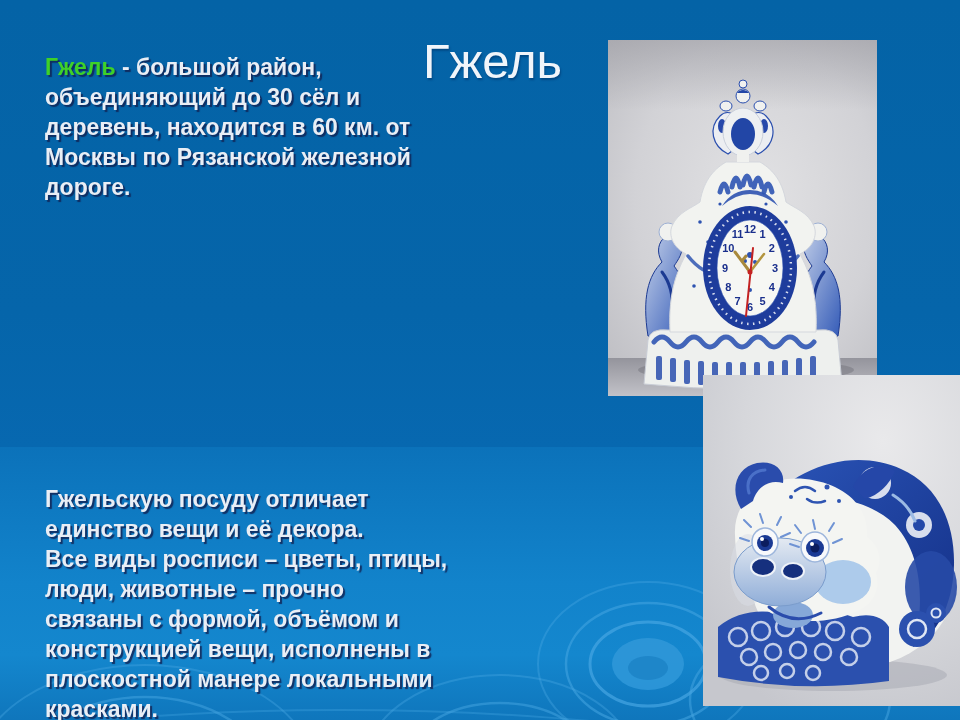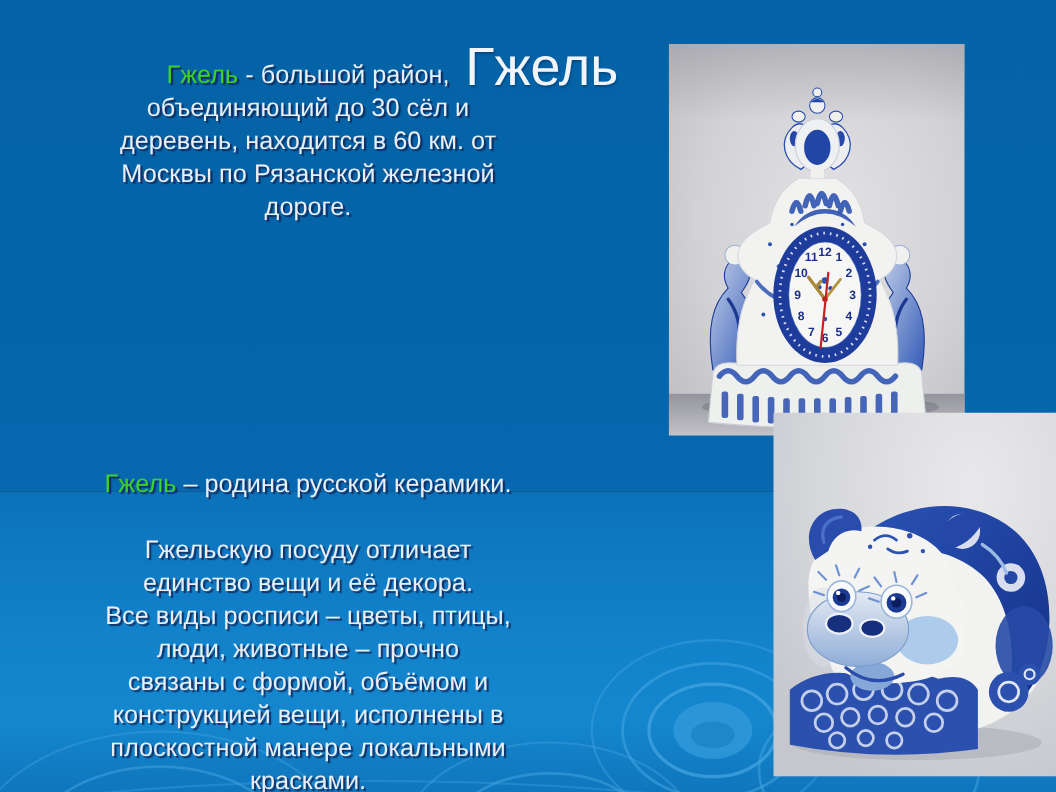--- a/index.html
+++ b/index.html
@@ -19,25 +19,24 @@
   .ripples{position:absolute; left:0; top:0; z-index:1;}
   
   .title{
     position:absolute; z-index:4; left:423px; top:33px; margin:0;
     font-size:49px; font-weight:400; color:#f1f5fa;
     text-shadow:1px 2px 2px rgba(0,40,90,.45);
   }
   
   .para{
     position:absolute; z-index:4; left:45px; width:470px; margin:0;
-    font-size:23px; line-height:30px; font-weight:normal;
+    font-size:23px; line-height:30px; font-weight:bold;
     color:var(--body-text-white,#e9eef5);
     text-shadow:2px 2px 1px rgba(18,35,85,.85);
     white-space:pre-line;
-    text-align:center;
   }
   .p1{top:52px}.p2{top:227px}.p3{top:424px}.p4{top:484px}
   .kw{color:var(--keyword-green,#3ed128);}
   
   .photo{position:absolute; margin:0; padding:0; line-height:0;}
   .photo.clock{left:608px; top:40px; width:269px; height:356px; z-index:2;}
   .photo.pig{left:703px; top:375px; width:257px; height:331px; z-index:3;}
   .photo svg{display:block;}
   .num{font:bold 11px "Liberation Sans",sans-serif; fill:#1a2f8c; text-anchor:middle;}
 </style>
@@ -67,21 +66,20 @@
 
   <h1 class="title">Гжель</h1>
 
   <p class="para p1"><span class="kw">Гжель</span><span> - большой район,
 объединяющий до 30 сёл и
 деревень, находится в 60 км. от
 Москвы по Рязанской железной
 дороге.</span></p>
 
 
-  <p class="para p3"><span class="kw">Гжель</span><span> – родина русской керамики.</span></p>
 
   <p class="para p4"><span class="kw"></span><span>Гжельскую посуду отличает
 единство вещи и её декора.
 Все виды росписи – цветы, птицы,
 люди, животные – прочно
 связаны с формой, объёмом и
 конструкцией вещи, исполнены в
 плоскостной манере локальными
 красками.</span></p>
 

